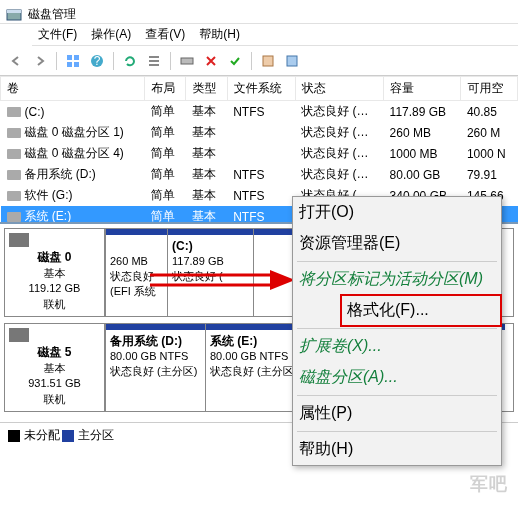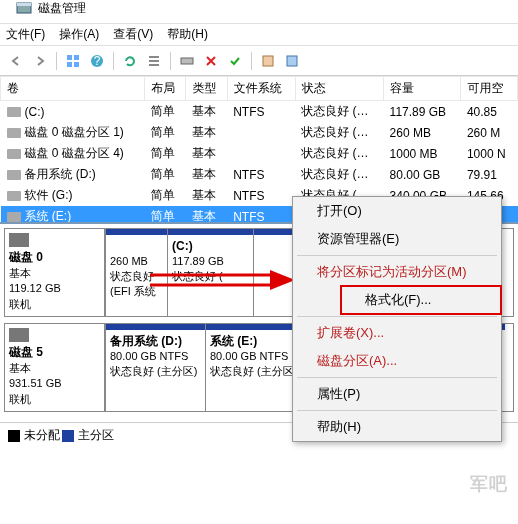--- a/index.html
+++ b/index.html
@@ -1,40 +1,40 @@
 <!DOCTYPE html>
 <html><head>
 <meta charset="utf-8">
 <style>
 * { margin: 0; padding: 0; box-sizing: border-box; font-family: "Microsoft YaHei", sans-serif; font-size: 12px; }
 body { background: #fff; width: 518px; height: 524px; overflow: hidden; position: relative; }
-.titlebar { height: 24px; display: flex; align-items: flex-start; padding: 0 16px; border-bottom: 1px solid #e0e0e0; }
+.titlebar { height: 24px; display: flex; align-items: flex-end; padding: 0 6px; border-bottom: 1px solid #e0e0e0; }
 .titlebar .icon { width: 16px; height: 16px; margin-right: 6px; display: inline-block; }
-.menubar { height: 22px; display: flex; align-items: center; padding: 0 6px; gap: 14px; border-bottom: 1px solid #e0e0e0; }
+.menubar { height: 22px; display: flex; align-items: center; padding: 0 6px; gap: 14px; border-bottom: 1px solid #e0e0e0; margin-left: 32px; }
 .toolbar { height: 30px; display: flex; align-items: center; padding: 0 6px; gap: 4px; border-bottom: 1px solid #ccc; }
 .tbtn { width: 20px; height: 20px; display: flex; align-items: center; justify-content: center; border: 1px solid transparent; }
 .sep { width: 1px; height: 18px; background: #ccc; margin: 0 2px; }
 .table-wrap { height: 146px; overflow: hidden; }
 table { width: 100%; border-collapse: collapse; }
 th { text-align: left; font-weight: normal; padding: 3px 6px; border: 1px solid #e8e8e8; background: #fff; font-size: 12px; }
 td { padding: 2px 6px; white-space: nowrap; font-size: 12px; }
 tr.sel td { background: #3399ff; color: #fff; }
 .vol-icon { display: inline-block; width: 14px; height: 10px; background: #aaa; vertical-align: middle; margin-right: 4px; border-radius: 1px; }
 .disk-pane { border-top: 2px solid #7a99b8; padding: 4px; }
 .disk-row { display: flex; margin-bottom: 6px; border: 1px solid #888; }
-.disk-hdr { width: 100px; padding: 4px; border-right: 1px solid #888; background: #fff; font-size: 11px; line-height: 1.4; }
+.disk-hdr { width: 100px; padding: 4px; border-right: 1px solid #888; background: #fff; font-size: 11px; line-height: 1.4; text-align: center; }
 .disk-hdr .dicon { width: 20px; height: 14px; background: #777; display: block; margin-bottom: 2px; }
 .parts { display: flex; flex: 1; }
 .part { border-left: 1px solid #888; padding: 3px 4px; font-size: 11px; line-height: 1.35; overflow: hidden; position: relative; }
 .part .bar { height: 6px; background: #2040a0; margin: -3px -4px 3px -4px; }
 .legend { padding: 4px 8px; border-top: 1px solid #ccc; display: flex; gap: 2px; font-size: 12px; }
 .legend .sw { width: 12px; height: 12px; display: inline-block; vertical-align: middle; margin-right: 4px; }
 .ctx { position: absolute; left: 292px; top: 196px; width: 210px; background: #f2f2f2; border: 1px solid #999; box-shadow: 2px 2px 6px rgba(0,0,0,.3); z-index: 10; }
-.ctx .mi { padding: 5px 24px; font-size: 13px; }
-.ctx .mi.dis { color: #b91c1c; }
+.ctx .mi { padding: 5px 6px; font-size: 16px; }
+.ctx .mi.dis { color: #15803d; font-style: italic; }
 .ctx .msep { height: 1px; background: #ccc; margin: 2px 4px; }
 .ctx .mi.hl { outline: 2px solid #d00; outline-offset: -1px; margin-left: 48px; }
 .arrow { position: absolute; left: 150px; top: 270px; z-index: 9; }
 .watermark { position: absolute; right: 10px; bottom: 28px; font-size: 18px; color: rgba(0,0,0,.18); font-weight: bold; letter-spacing: 1px; }
 </style>
 </head>
 <body>
 
 <div class="titlebar">
   <span class="icon">

